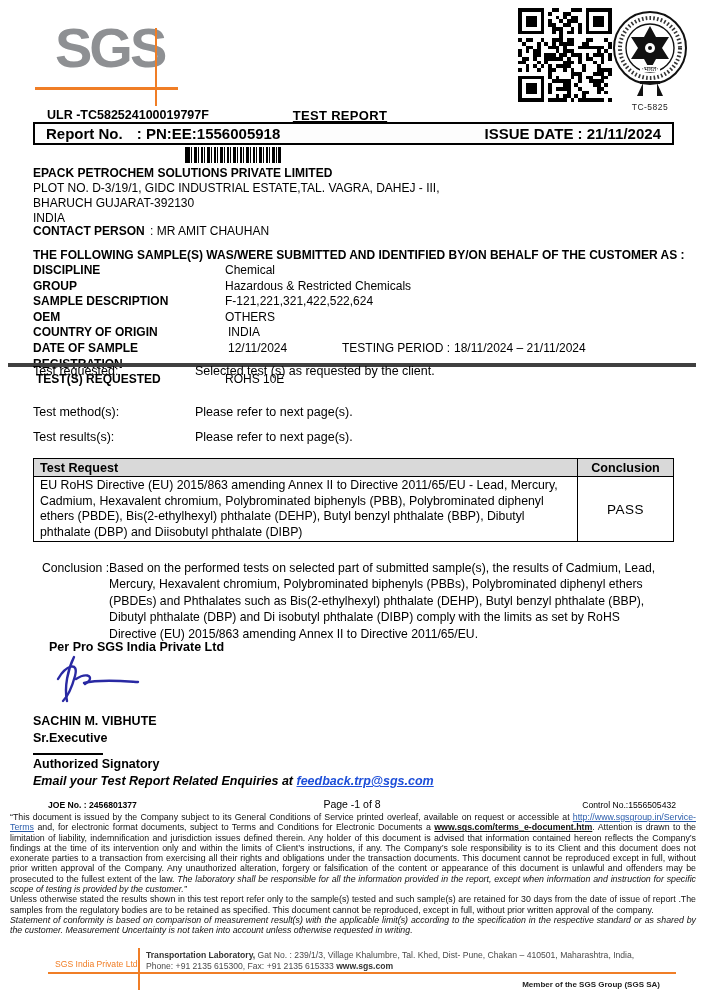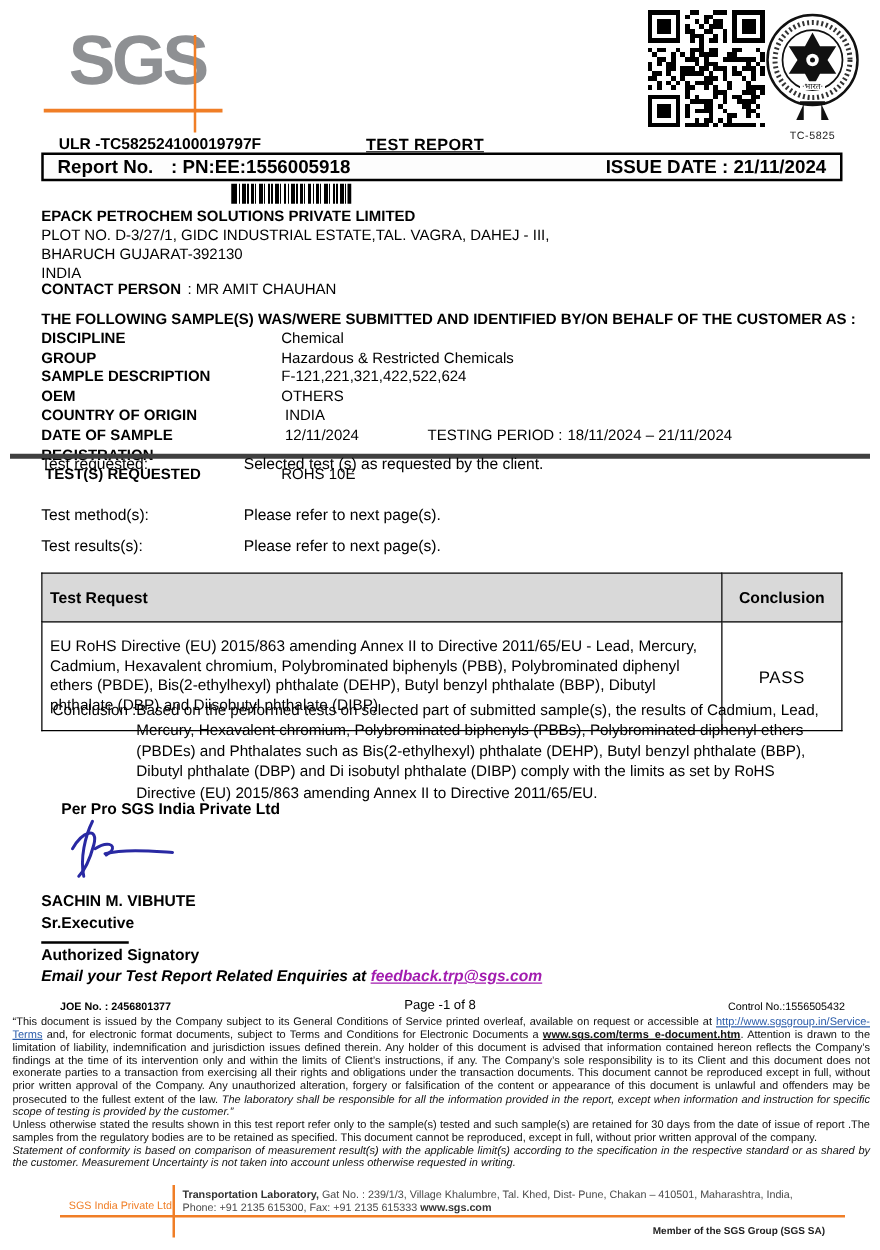--- a/index.html
+++ b/index.html
@@ -45,37 +45,37 @@
   .field-row .val { width:117px; flex:none; }
   .field-row .xlbl { font-weight:normal; margin-right:4px; }
   .divider-thick { background:#404040; height:4px; }
 
   
   .tinfo-row { display:flex; font-size:12.5px; }
   .tinfo-row .lbl { width:162px; flex:none; }
 
   
   table.result { border-collapse:collapse; width:641px; font-size:12.3px; }
-  table.result th, table.result td { border:1.6px solid #000; padding:12px 6px; }
+  table.result th, table.result td { border:1.6px solid #000; padding:1px 6px; }
   table.result th { background:#d9d9d9; text-align:left; font-size:12.6px; height:18px; }
   table.result th.ccol, table.result td.ccol { width:96px; text-align:center; }
   table.result td.req { line-height:15.6px; }
   table.result td.ccol { font-size:13.5px; letter-spacing:.5px; }
 
   
   .conclusion { display:flex; font-size:12.2px; line-height:16.4px; }
   .conclusion .lbl { white-space:pre; }
 
   .perpro { font-size:12.5px; font-weight:bold; }
   .sig-name { font-size:12.5px; font-weight:bold; }
   .sig-title { font-size:12.5px; font-weight:bold; }
   .auth-line { width:70px; height:2px; background:#000; }
   .auth-label { font-size:12.5px; font-weight:bold; }
   .enquiry { font-size:12.5px; font-style:italic; font-weight:bold; }
-  .enquiry a, .enquiry .mail { color:#a21caf; text-decoration:underline;text-align:center; }
+  .enquiry a, .enquiry .mail { color:#1d4ed8; text-decoration:underline;text-align:center; }
 
   
   .meta-joe { font-size:8.6px; font-weight:bold; }
   .meta-page { font-size:10.5px; }
   .meta-control { font-size:8.6px; }
   .fine-print { font-size:8.8px; line-height:10.3px; text-align:justify; color:#111; }
   .fine-print .lnk1 { color:#2a5caa; text-decoration:underline; }
   .fine-print .lnk2 { text-decoration:underline; font-weight:bold; color:#111; }
   .fine-print .it { font-style:italic; }
   .fine-print p + p { margin-top:0; }
@@ -347,21 +347,21 @@
       <span>Report No.</span>
       <span style="margin-left:10px;">: PN:EE:1556005918</span>
     </div>
     <div>ISSUE DATE : 21/11/2024</div>
   </div>
 
   <div class="abs barcode" style="left:185px; top:147px;"></div>
 
   <div class="abs addr" style="left:33px; top:166px;">
     <div class="bold1">EPACK PETROCHEM SOLUTIONS PRIVATE LIMITED</div>
-    <div>PLOT NO. D-3/27/1, GIDC INDUSTRIAL ESTATE,TAL. VAGRA, DAHEJ - III,</div>
+    <div>PLOT NO. D-3/19/1, GIDC INDUSTRIAL ESTATE,TAL. VAGRA, DAHEJ - III,</div>
     <div>BHARUCH GUJARAT-392130</div>
     <div>INDIA</div>
   </div>
 
   <div class="abs contact-row" style="left:33px; top:224px;">
     <span class="lbl">CONTACT PERSON</span>
     <span>: MR AMIT CHAUHAN</span>
   </div>
 
   <div class="abs sample-heading" style="left:33px; top:248px;">THE FOLLOWING SAMPLE(S) WAS/WERE SUBMITTED AND IDENTIFIED BY/ON BEHALF OF THE CUSTOMER AS :</div>

